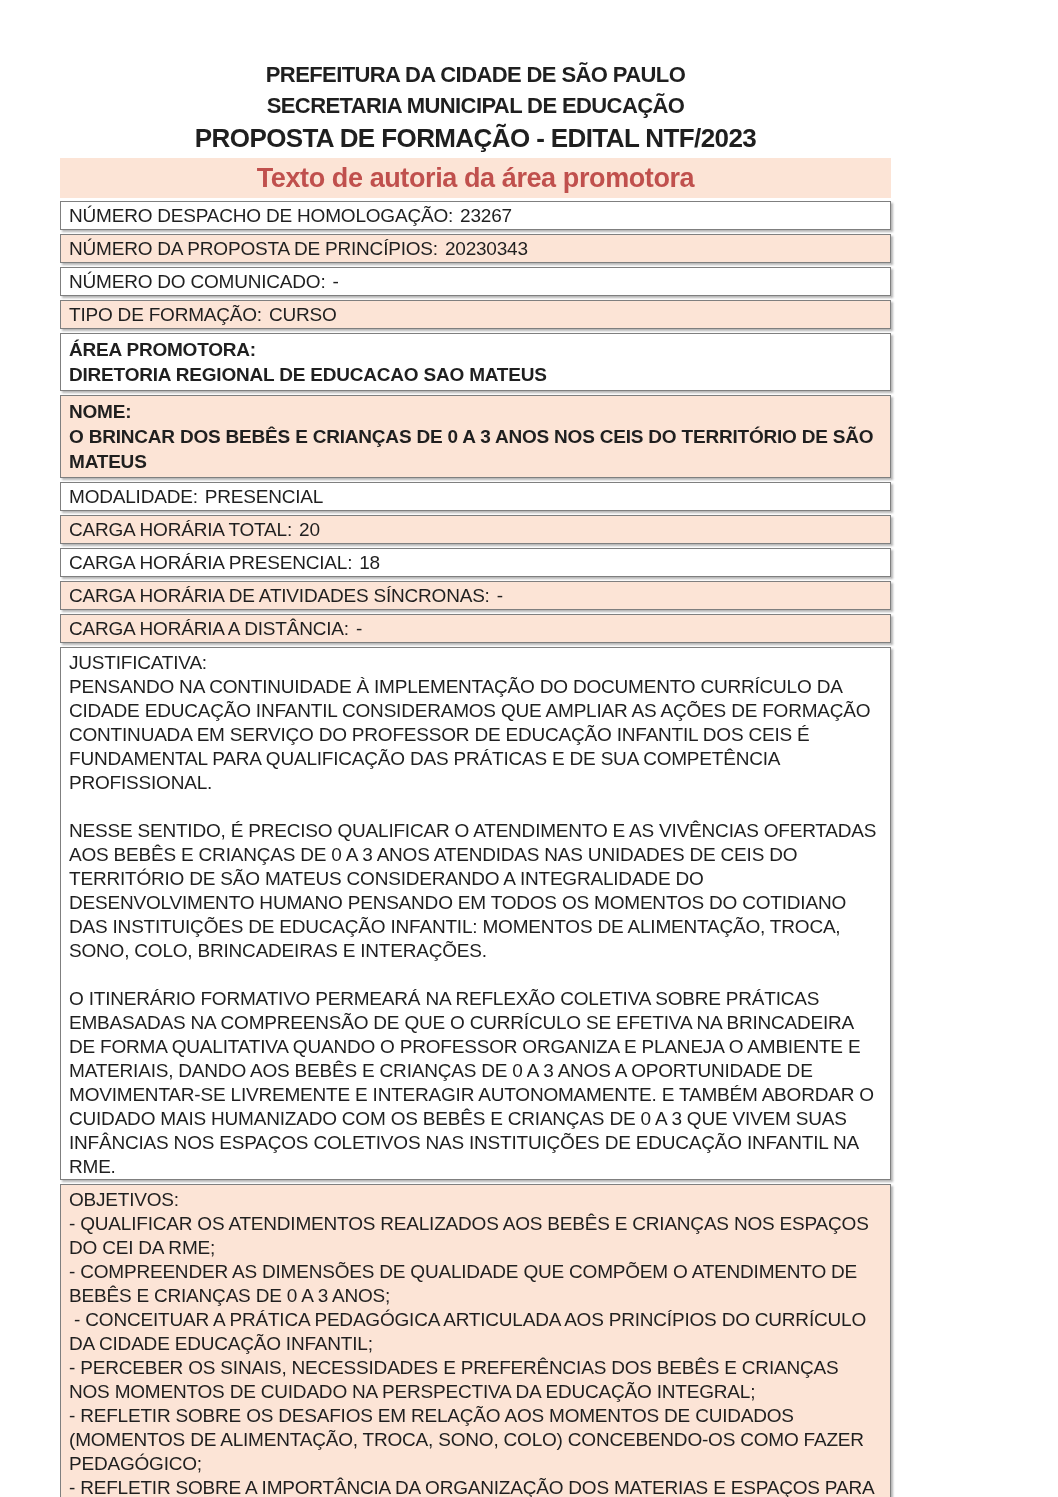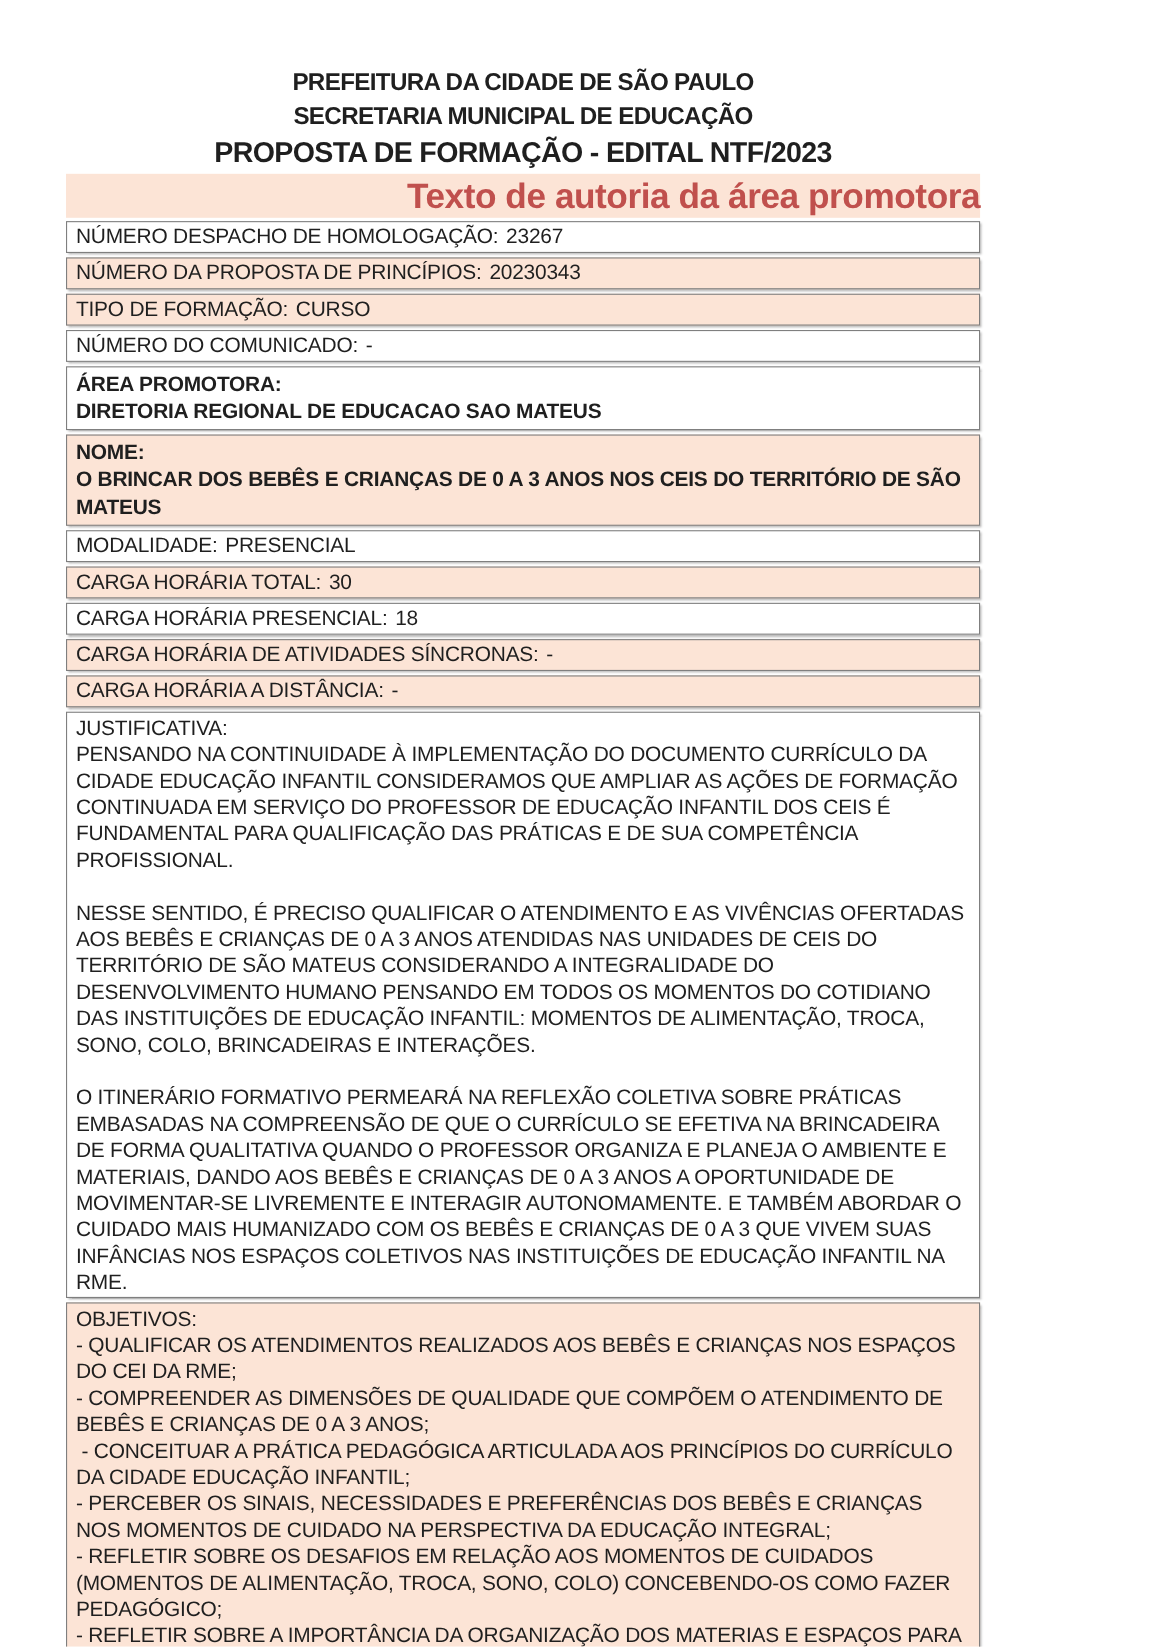--- a/index.html
+++ b/index.html
@@ -15,24 +15,24 @@
     overflow:hidden;
   }
   .header{text-align:center;}
   .h-line{font-weight:bold;font-size:22px;line-height:31px;letter-spacing:-0.6px;}
   .h-title{font-size:26px;line-height:34px;}
   .banner{
     margin-top:3px;
     background:var(--accent-bg);
     color:var(--banner-color);
     font-weight:bold;
-    font-size:32px;
+    font-size:27px;
     line-height:40px;
     height:40px;
-    text-align:right;
+    text-align:center;
     letter-spacing:-0.4px;
   }
   .row{
     margin-top:4px;
     border:1px solid #7f7f7f;
     background:#ffffff;
     padding:2px 8px;
     font-size:19px;
     line-height:23px;
     box-shadow:2px 2px 2px rgba(90,90,90,0.45);
@@ -58,44 +58,44 @@
   </div>
 
   <div class="row" style="margin-top:3px;">
     <span class="lbl">NÚMERO DESPACHO DE HOMOLOGAÇÃO:</span><span class="val">23267</span>
   </div>
 
   <div class="row peach">
     <span class="lbl">NÚMERO DA PROPOSTA DE PRINCÍPIOS:</span><span class="val">20230343</span>
   </div>
 
+  <div class="row">
+    <span class="lbl">NÚMERO DO COMUNICADO:</span><span class="val">-</span>
+  </div>
+
   <div class="row peach">
     <span class="lbl">TIPO DE FORMAÇÃO:</span><span class="val">CURSO</span>
-  </div>
-
-  <div class="row">
-    <span class="lbl">NÚMERO DO COMUNICADO:</span><span class="val">-</span>
   </div>
 
   <div class="row bold">
     <div class="lbl">ÁREA PROMOTORA:</div>
     <div>DIRETORIA REGIONAL DE EDUCACAO SAO MATEUS</div>
   </div>
 
   <div class="row peach bold">
     <div class="lbl">NOME:</div>
     <div>O BRINCAR DOS BEBÊS E CRIANÇAS DE 0 A 3 ANOS NOS CEIS DO TERRITÓRIO DE SÃO MATEUS</div>
   </div>
 
   <div class="row">
     <span class="lbl">MODALIDADE:</span><span class="val">PRESENCIAL</span>
   </div>
 
   <div class="row peach">
-    <span class="lbl">CARGA HORÁRIA TOTAL:</span><span class="val">30</span>
+    <span class="lbl">CARGA HORÁRIA TOTAL:</span><span class="val">20</span>
   </div>
 
   <div class="row">
     <span class="lbl">CARGA HORÁRIA PRESENCIAL:</span><span class="val">18</span>
   </div>
 
   <div class="row peach">
     <span class="lbl">CARGA HORÁRIA DE ATIVIDADES SÍNCRONAS:</span><span class="val">-</span>
   </div>
 

